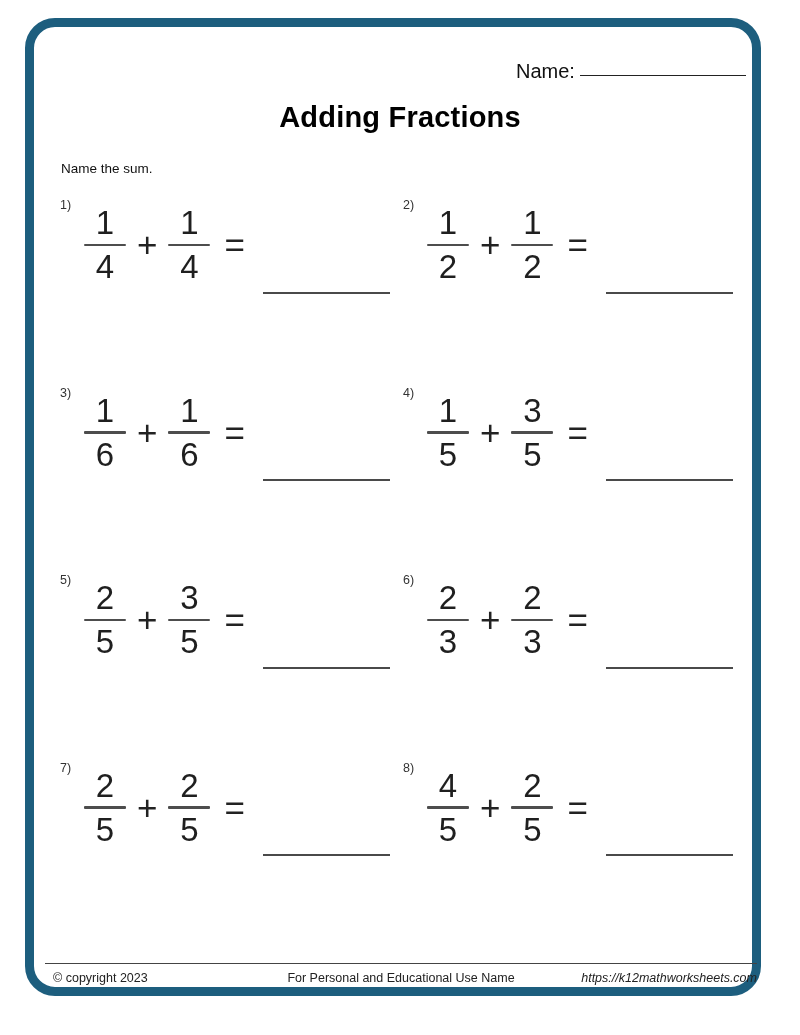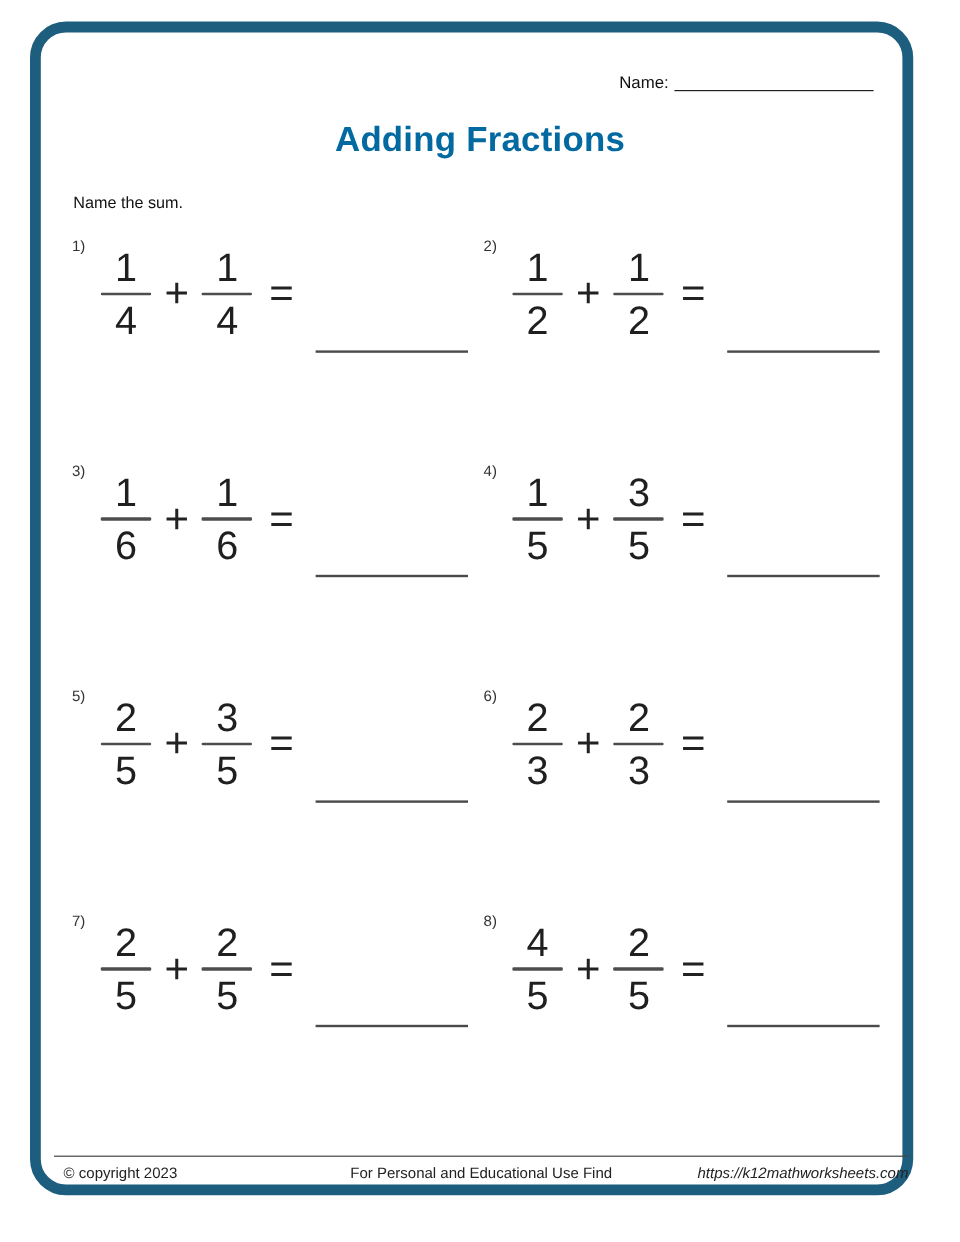--- a/index.html
+++ b/index.html
@@ -23,39 +23,39 @@
     border-radius: 30px;
     box-sizing: border-box;
     pointer-events: none;
   }
   .name-row {
     position: absolute;
     top: 60px;
     left: 516px;
     display: flex;
     align-items: flex-start;
-    font-size: 14px;
+    font-size: 20px;
     color: #111;
   }
   .name-underline {
     display: inline-block;
     width: 166px;
     height: 15px;
     margin-left: 5px;
     border-bottom: 1.6px solid #222;
   }
   .title {
     position: absolute;
     top: 101px;
     left: 0;
     width: 800px;
     text-align: center;
     font-size: 29px;
     font-weight: 700;
-    color: #0369a1;
+    color: #000000;
     letter-spacing: 0.2px;
   }
   .instruction {
     position: absolute;
     top: 161px;
     left: 61px;
     font-size: 13.5px;
     color: #111;
   }
   .problems {
@@ -303,15 +303,15 @@
       <span class="blank"></span>
     </div>
   </div>
 
 </div>
 
 <div class="footer-rule"></div>
 
 <div class="footer">
   <span class="left">© copyright 2023</span>
-  <span class="mid">For Personal and Educational Use Find</span>
+  <span class="mid">For Personal and Educational Use Name</span>
   <span class="right">https://k12mathworksheets.com</span>
 </div>
 
 </body></html>

